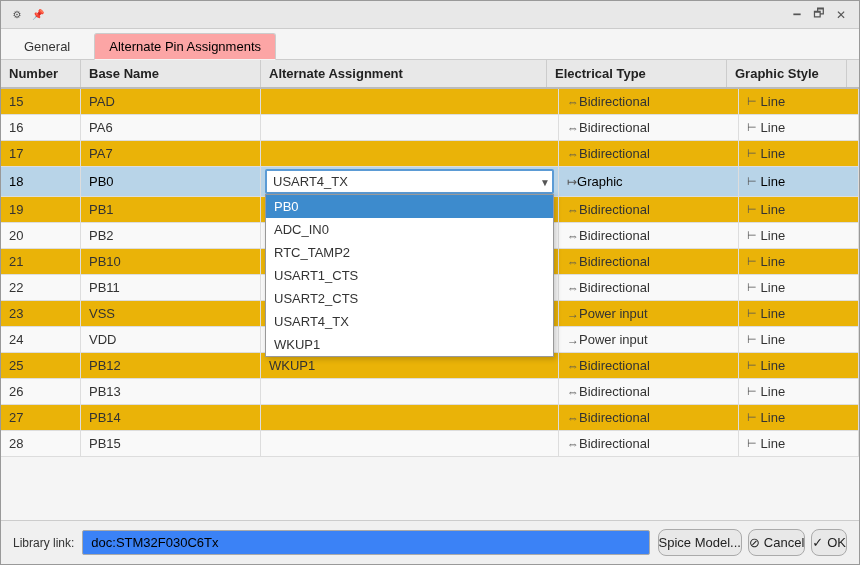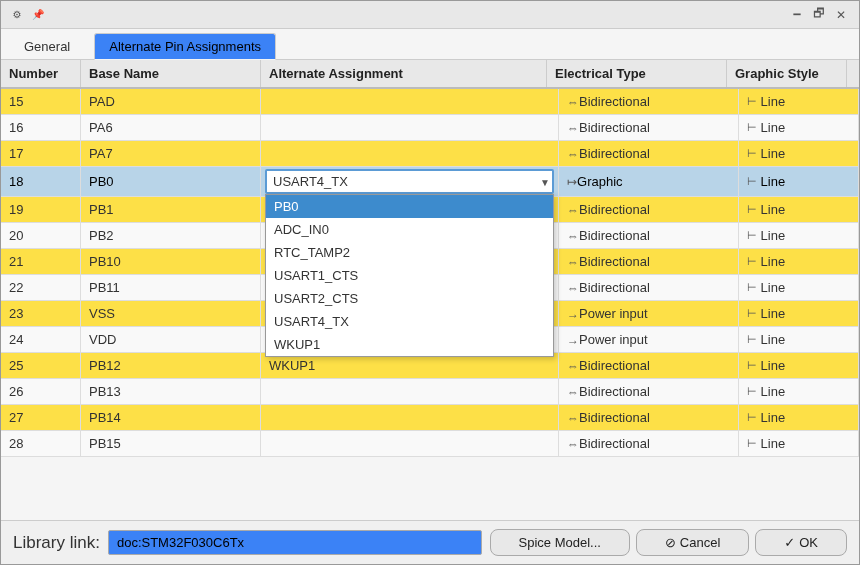--- a/index.html
+++ b/index.html
@@ -82,21 +82,21 @@
       padding: 5px 14px;
       font-size: 13px;
       cursor: pointer;
       border: 1px solid transparent;
       border-bottom: none;
       background: transparent;
       color: #333;
       border-radius: 3px 3px 0 0;
     }
     .tab.active {
-      background: #3b82f6;
+      background: #fca5a5;
       border-color: #ccc;
       border-bottom: 1px solid #f5f5f5;
       margin-bottom: -1px;
       color: #000;
     }
     .table-container {
       flex: 1;
       overflow: hidden;
       position: relative;
       display: flex;
@@ -127,21 +127,21 @@
       background: #f0f0f0;
     }
     .table-body::-webkit-scrollbar-thumb {
       background: #aaa;
       border: 1px solid #999;
     }
     .table-row {
       display: grid;
       grid-template-columns: 80px 180px 1fr 180px 120px;
       border-bottom: 1px solid #ddd;
-      background: #fde047;
+      background: #eab308;
     }
     .table-row:nth-child(even) {
       background: #f9f9f9;
     }
     .table-row.selected {
       background: #b8d4e8;
     }
     .table-row.selected .table-cell {
       color: #000;
     }
@@ -216,39 +216,39 @@
     }
     .footer {
       border-top: 1px solid #ccc;
       padding: 8px 12px;
       background: #f0f0f0;
       display: flex;
       align-items: center;
       gap: 8px;
     }
     .library-label {
-      font-size: 17px;
+      font-size: 12px;
       color: #333;
       white-space: nowrap;
     }
     .library-input {
       flex: 1;
       padding: 4px 8px;
       border: 1px solid #aaa;
       background: #3b82f6;
       font-size: 13px;
       border-radius: 2px;
     }
     .footer-buttons {
       display: flex;
       gap: 6px;
       align-items: center;
     }
     .btn {
-      padding: 5px 28px;
+      padding: 5px 0;
       font-size: 13px;
       border: 1px solid #aaa;
       border-radius: 8px;
       background: #e8e8e8;
       cursor: pointer;
       display: flex;
       align-items: flex-start;
       gap: 4px;
       color: #222;
     }

